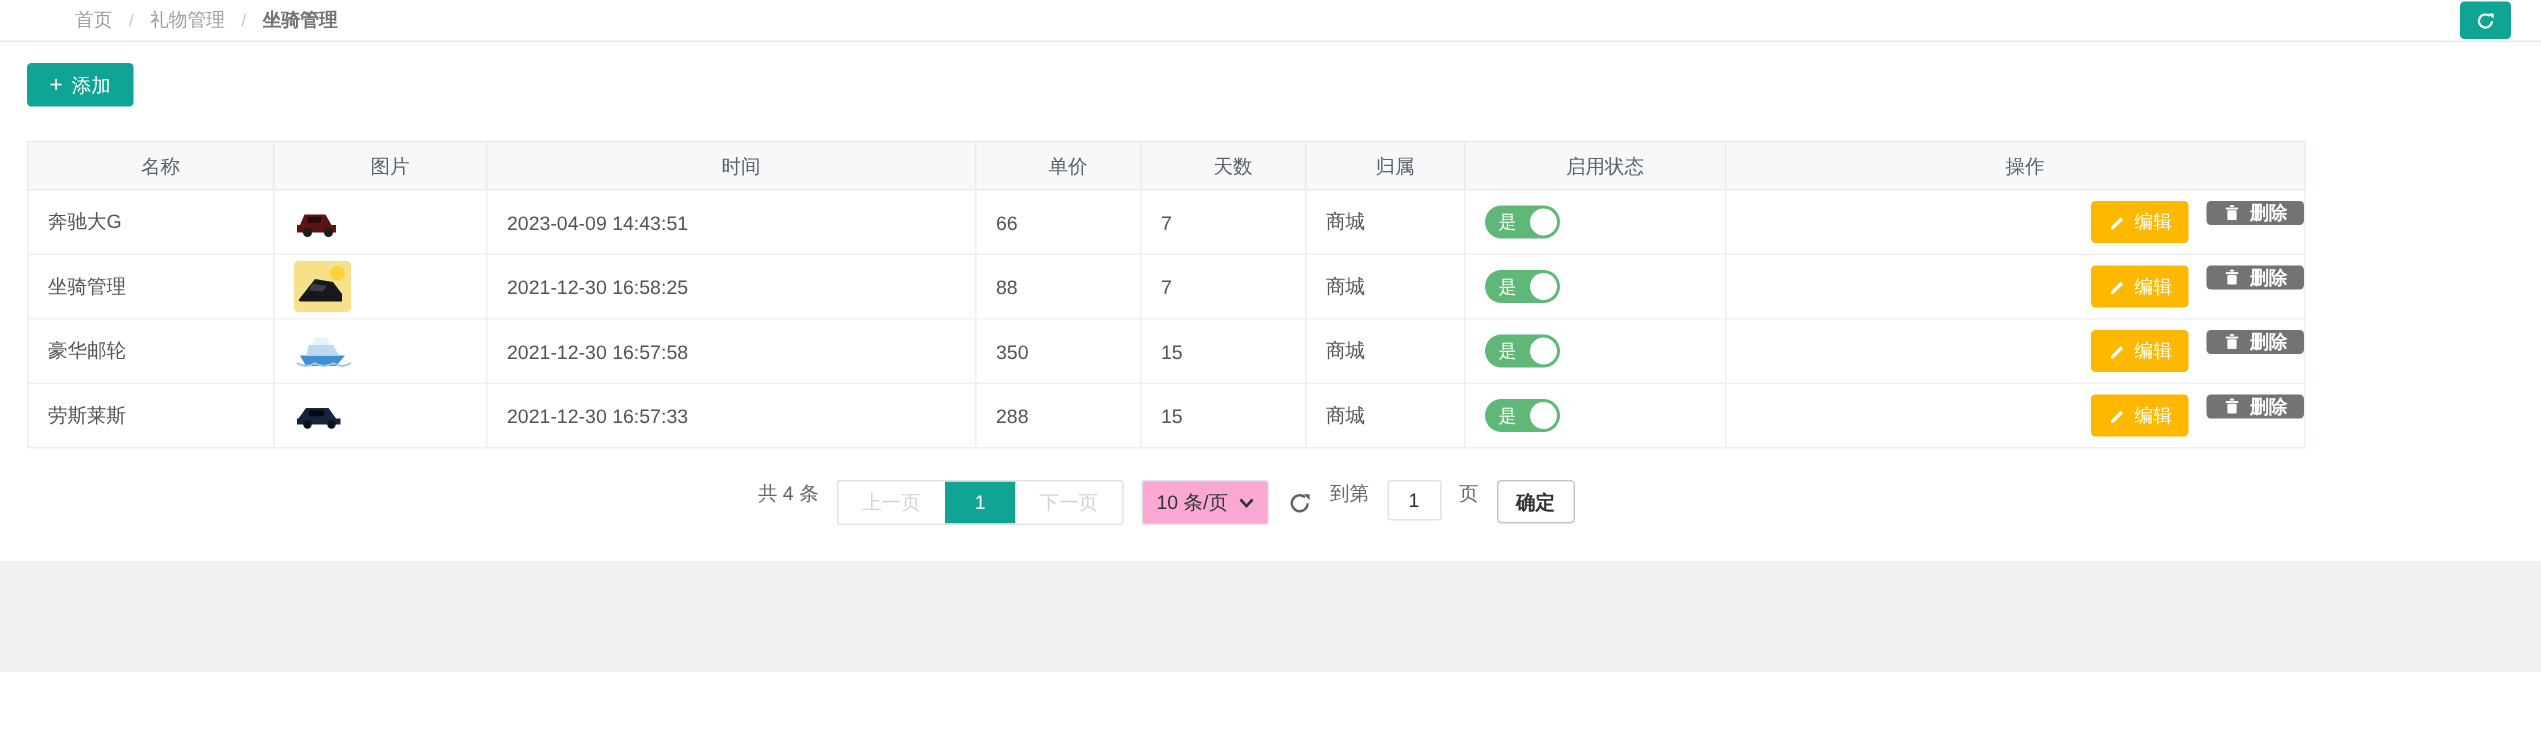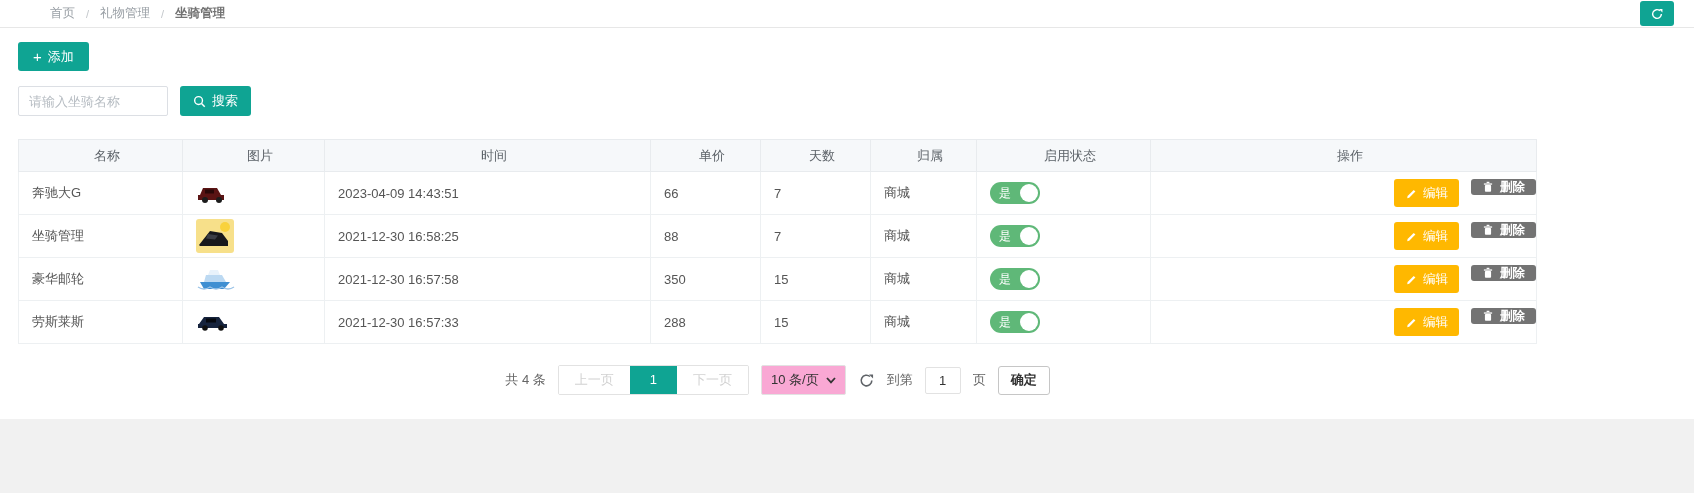--- a/index.html
+++ b/index.html
@@ -62,21 +62,21 @@
     position:absolute; top:2px; right:2px; width:18px; height:18px;
     border-radius:50%; background:#fff;
   }
   
   .op-cell { text-align:right; padding-right:131px; }
   .op-wrap { display:inline-flex; gap:12px; }
   .btn-edit { background:#ffb800; height:28px; padding:0 11px; font-size:12.5px; }
   .btn-delete { background:#737373; height:16px; padding:0 11px; font-size:12.5px;font-weight:bold; }
   
   .pager {
-    width:1519px; margin-top:21px; display:flex; align-items:center; justify-content:center;
+    width:1519px; margin-top:21px; display:flex; justify-content:center;
     gap:12px; color:#666; font-size:13px; padding-bottom:24px;
   }
   .page-group { display:flex; border:1px solid #e2e2e2; border-radius:2px; overflow:hidden; }
   .page-item {
     height:28px; line-height:28px; padding:0 16px; background:#fff; color:#d2d2d2;
     cursor:default; user-select:none;
   }
   .page-item.current {
     background:#0fa493; color:#fff; padding:0 20px; cursor:pointer;
   }
@@ -118,32 +118,20 @@
   </button>
 </div>
 
 <div class="content">
 
   <button class="btn btn-add">
     <span class="plus-glyph">+</span>
     <span>添加</span>
   </button>
 
-  <div class="search-row">
-    <input class="search-input" placeholder="请输入坐骑名称" style="">
-    <button class="btn btn-search">
-      <span>
-        <svg width="13" height="13" viewBox="0 0 14 14" class="thumb">
-          <circle cx="6" cy="6" r="4.2" fill="none" stroke="#fff" stroke-width="1.5"></circle>
-          <line x1="9.2" y1="9.2" x2="12.6" y2="12.6" stroke="#fff" stroke-width="1.6"></line>
-        </svg>
-      </span>
-      <span>搜索</span>
-    </button>
-  </div>
 
   
   <table class="mount-table">
     <colgroup>
       <col style="width:164px">
         <col style="width:142px">
         <col style="width:326px">
       <col style="width:110px">
         <col style="width:110px">
         <col style="width:106px">

